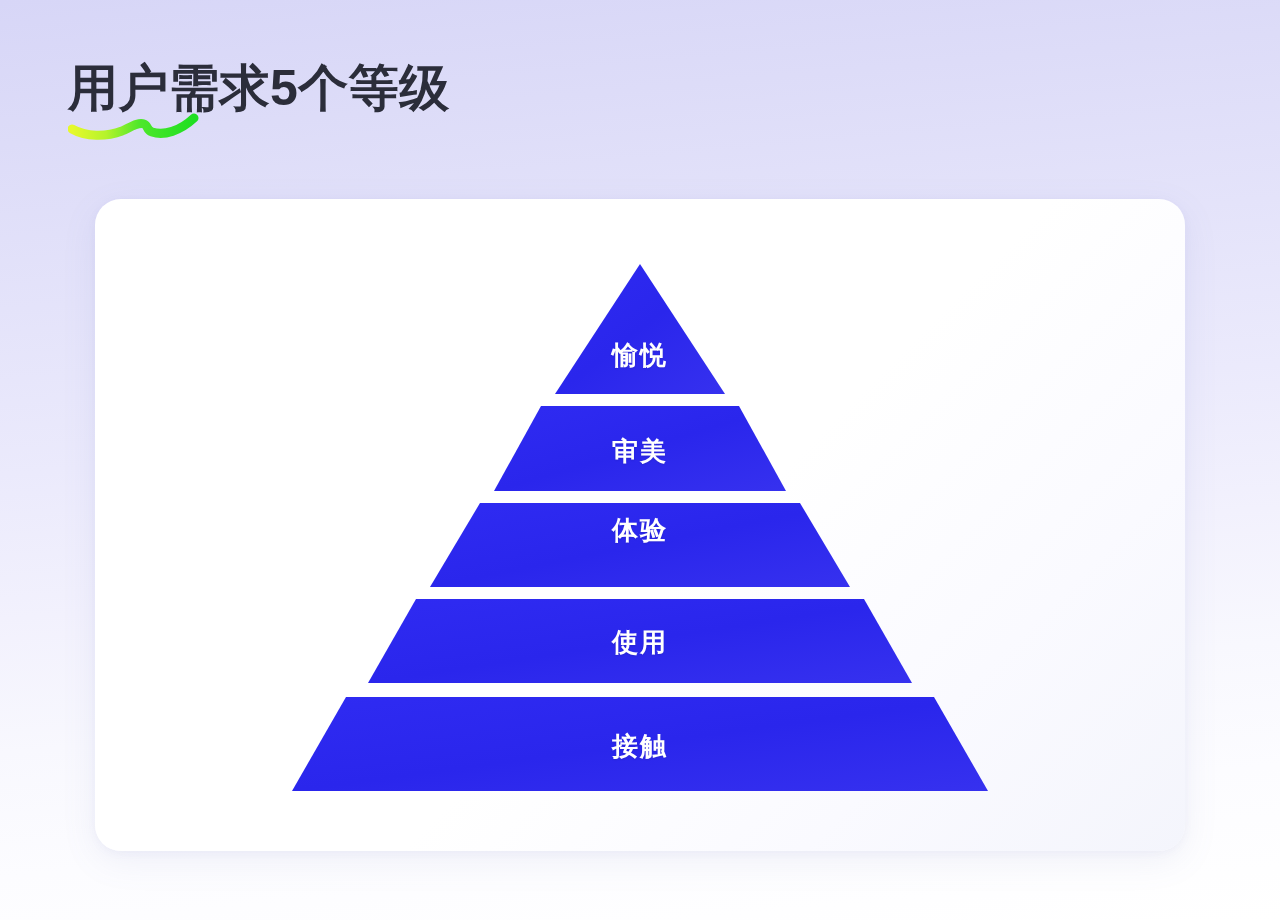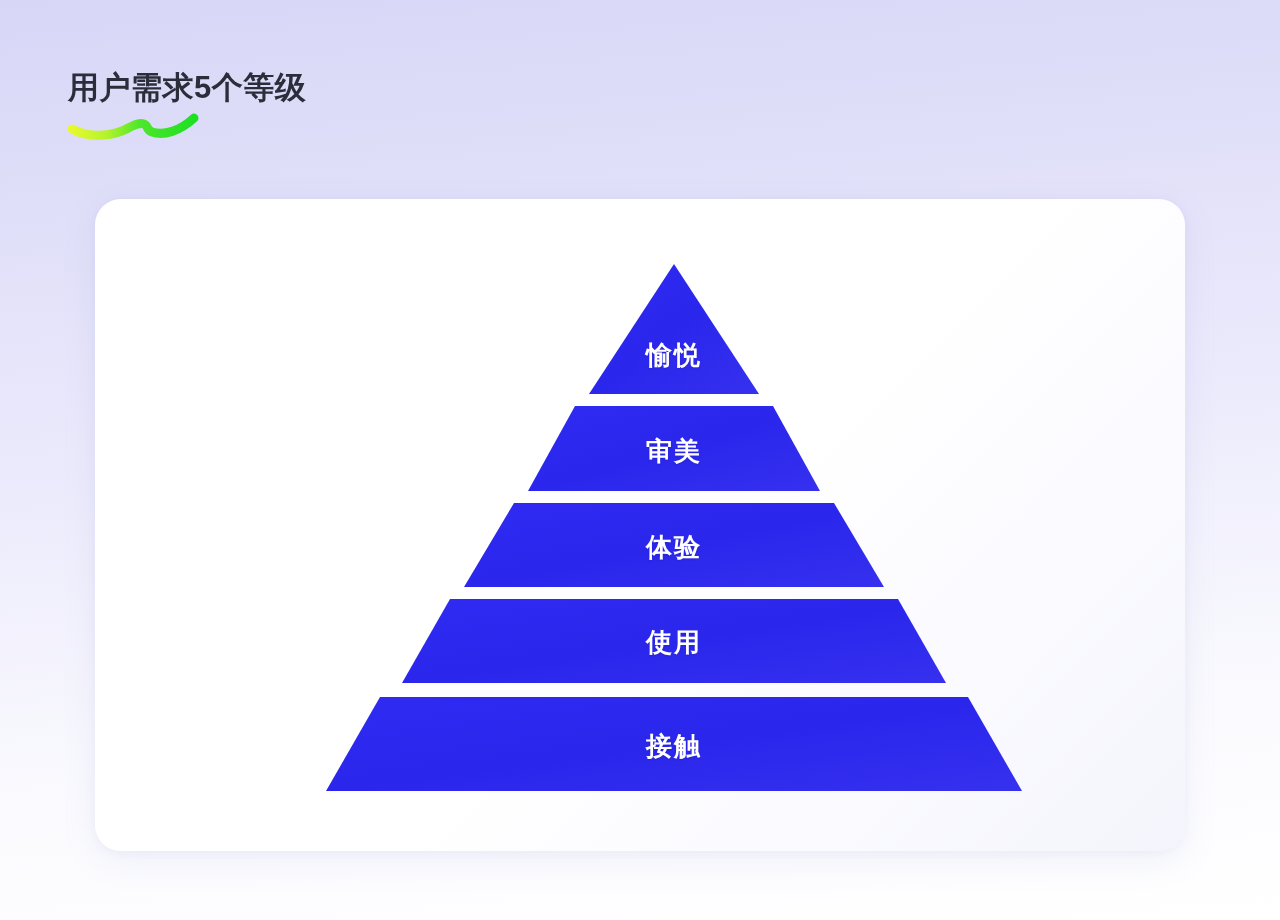--- a/index.html
+++ b/index.html
@@ -35,21 +35,21 @@
     left: 68px;
     top: 58px;
     width: 600px;
     height: 90px;
   }
   #page-title {
     position: absolute;
     left: 0;
     top: 0;
     margin: 0;
-    font-size: 31px;
+    font-size: 50px;
     line-height: 60px;
     font-weight: 700;
     letter-spacing: 0.5px;
     color: #2b2d3a;
     white-space: nowrap;
     z-index: 2;
   }
   #title-swoosh {
     position: absolute;
     left: 0px;
@@ -72,21 +72,20 @@
     box-shadow: 0 10px 34px rgba(120, 124, 190, 0.10),
                 0 2px 8px rgba(120, 124, 190, 0.06);
   }
 
   #pyramid-wrap {
     position: absolute;
     left: 0;
     top: 0;
     width: 1090px;
     height: 652px;
-    margin-left: 34px;
   }
   #pyramid-svg {
     position: absolute;
     left: 0;
     top: 0;
     width: 1090px;
     height: 652px;
     display: block;
   }
 
@@ -142,20 +141,20 @@
 
         <polygon fill="url(#tierGrad)" points="385,304 705,304 755,388 335,388"></polygon>
 
         <polygon fill="url(#tierGrad)" points="321,400 769,400 817,484 273,484"></polygon>
 
         <polygon fill="url(#tierGrad)" points="251,498 839,498 893,592 197,592"></polygon>
       </svg>
 
       <div class="tier-label" id="label-4" style="left:415px; top:141px;">愉悦</div>
       <div class="tier-label" id="label-3b" style="position:absolute; width:260px; left:415px; top:237px;">审美</div>
-      <div class="tier-label" id="label-2b" style="position:absolute; width:260px; left:415px; top:333px;">体验</div>
+      <div class="tier-label" id="label-2b" style="position:absolute; width:260px; left:415px; top:316px;">体验</div>
       <div class="tier-label" id="label-0b" style="position:absolute; width:260px; left:415px; top:532px;">接触</div>
       <div class="tier-label" id="label-1b" style="position:absolute; width:260px; left:415px; top:428px;">使用</div>
 
     </div>
   </div>
 
 </div>
 
 </body></html>

